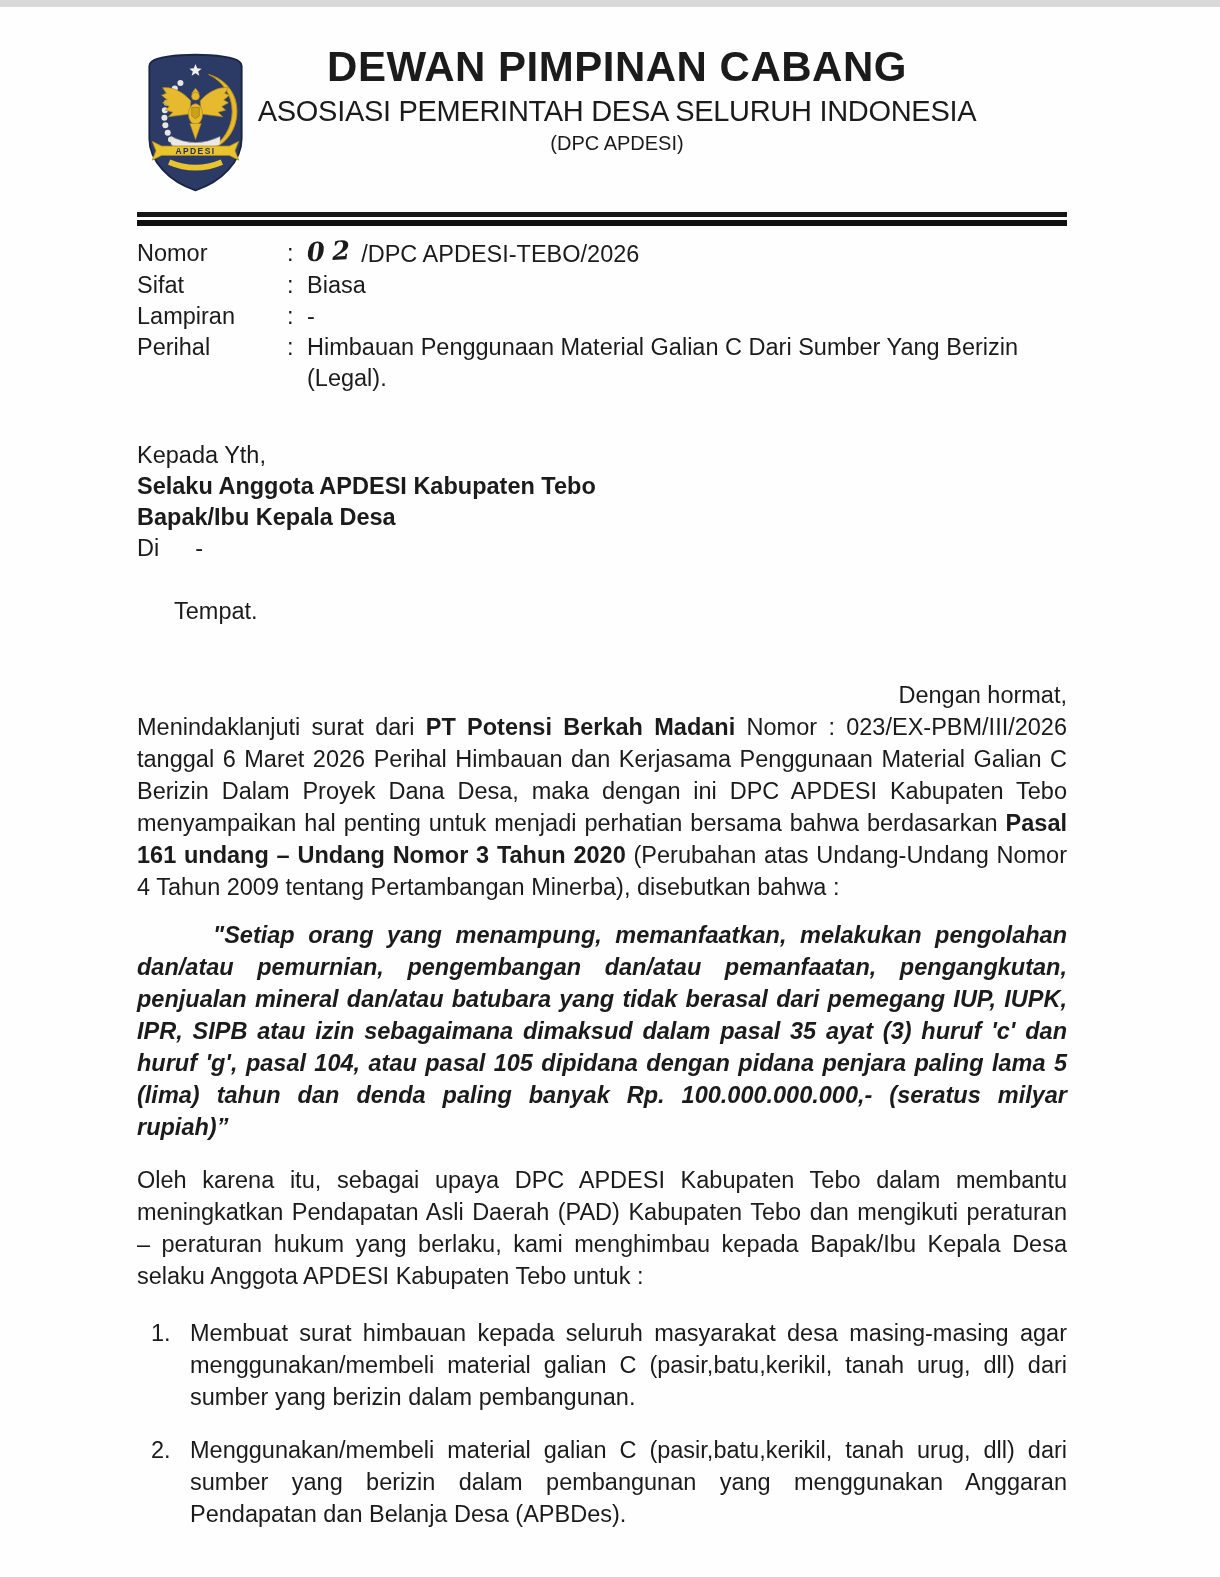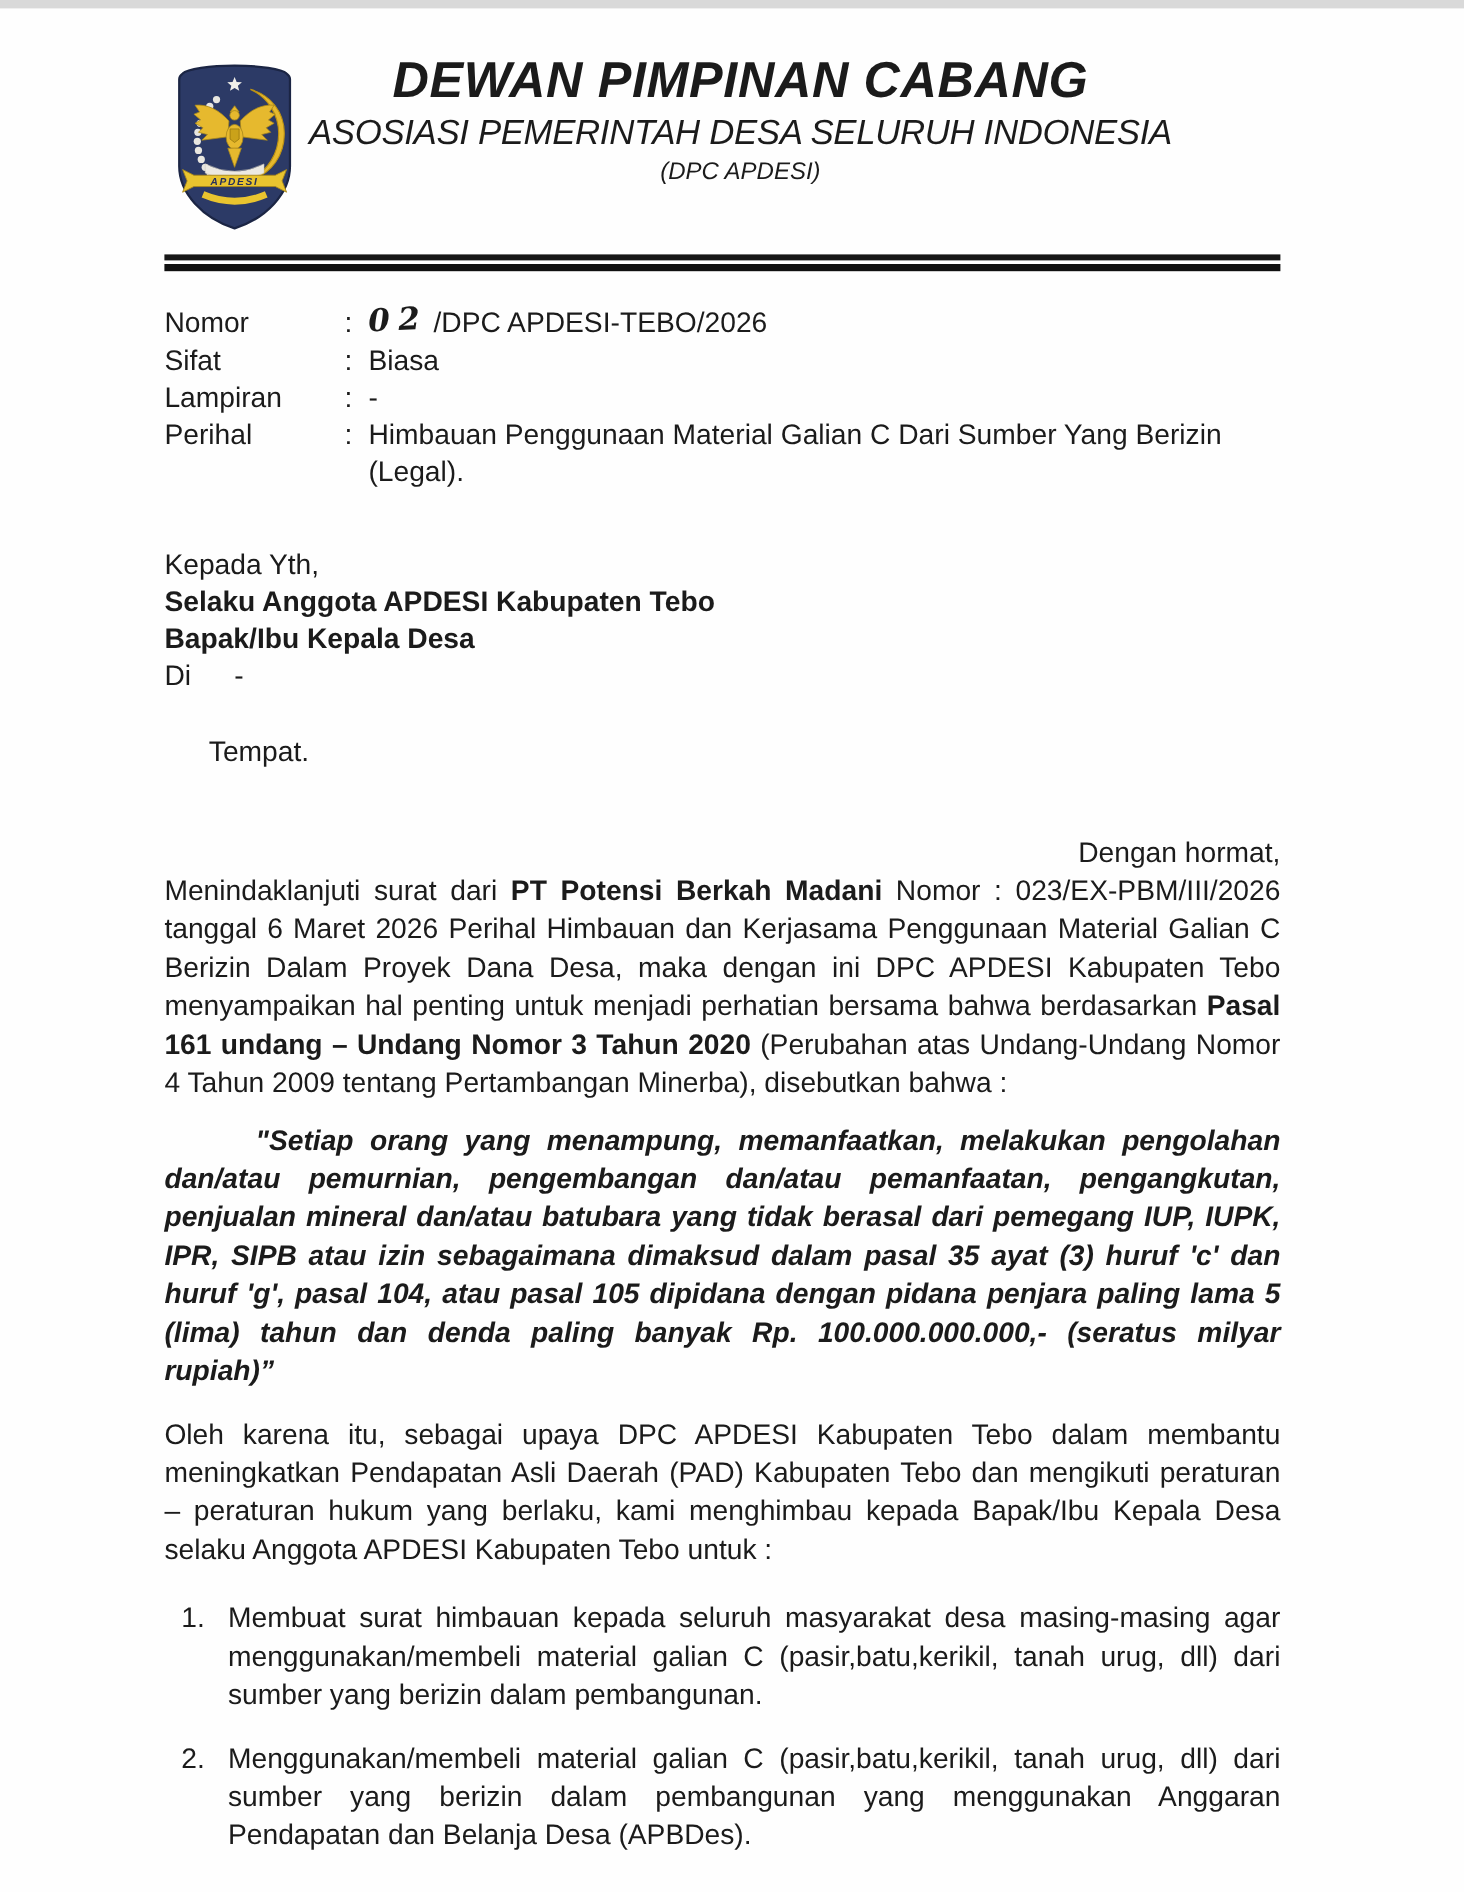--- a/index.html
+++ b/index.html
@@ -6,30 +6,30 @@
   .page {
     position:relative; width:1220px; height:1577px; overflow:hidden;
     background:#fefefe; color:#1b1b1b;
     font-family:"Liberation Sans", sans-serif;
   }
   .scan-strip { position:absolute; top:0; left:0; width:100%; height:7px; background:#d9d9d9; }
   .content { position:absolute; left:137px; top:44px; width:930px; }
 
   
   .letterhead { position:relative; min-height:156px; }
-  .logo-wrap { position:absolute; left:2px; top:4px; width:113px; height:149px;font-style:italic; }
-  .lh-text { text-align:center; padding-left:30px;font-style:italic; }
+  .logo-wrap { position:absolute; left:2px; top:4px; width:113px; height:149px; }
+  .lh-text { text-align:center; padding-left:30px; }
   .lh1 { font-size:42px; font-weight:bold; line-height:1.08; letter-spacing:0.5px; }
   .lh2 { font-size:29px; line-height:1.2; margin-top:5px; letter-spacing:-0.3px; }
   .lh3 { font-size:20px; line-height:1.15; margin-top:3px; }
   .lh4 { font-size:30px; line-height:1.15; margin-top:6px; letter-spacing:1px; }
   .rule { margin-top:12px; height:3px; border-top:5px solid #171717; border-bottom:6px solid #101010; }
 
   
-  .meta { margin-top:28px; font-size:23.5px; line-height:31px; }
+  .meta { margin-top:12px; font-size:23.5px; line-height:31px; }
   .meta-row { display:flex; }
   .meta-label { width:150px; flex:none; }
   .meta-sep { width:20px; flex:none; }
   .meta-value { flex:1; }
   .handwritten {
     display:inline-block; font-family:"DejaVu Serif", serif; font-style:italic; font-weight:bold;
     font-size:26px; letter-spacing:7px; transform:rotate(-3deg) translateY(-2px); margin-right:4px;
   }
 
   

